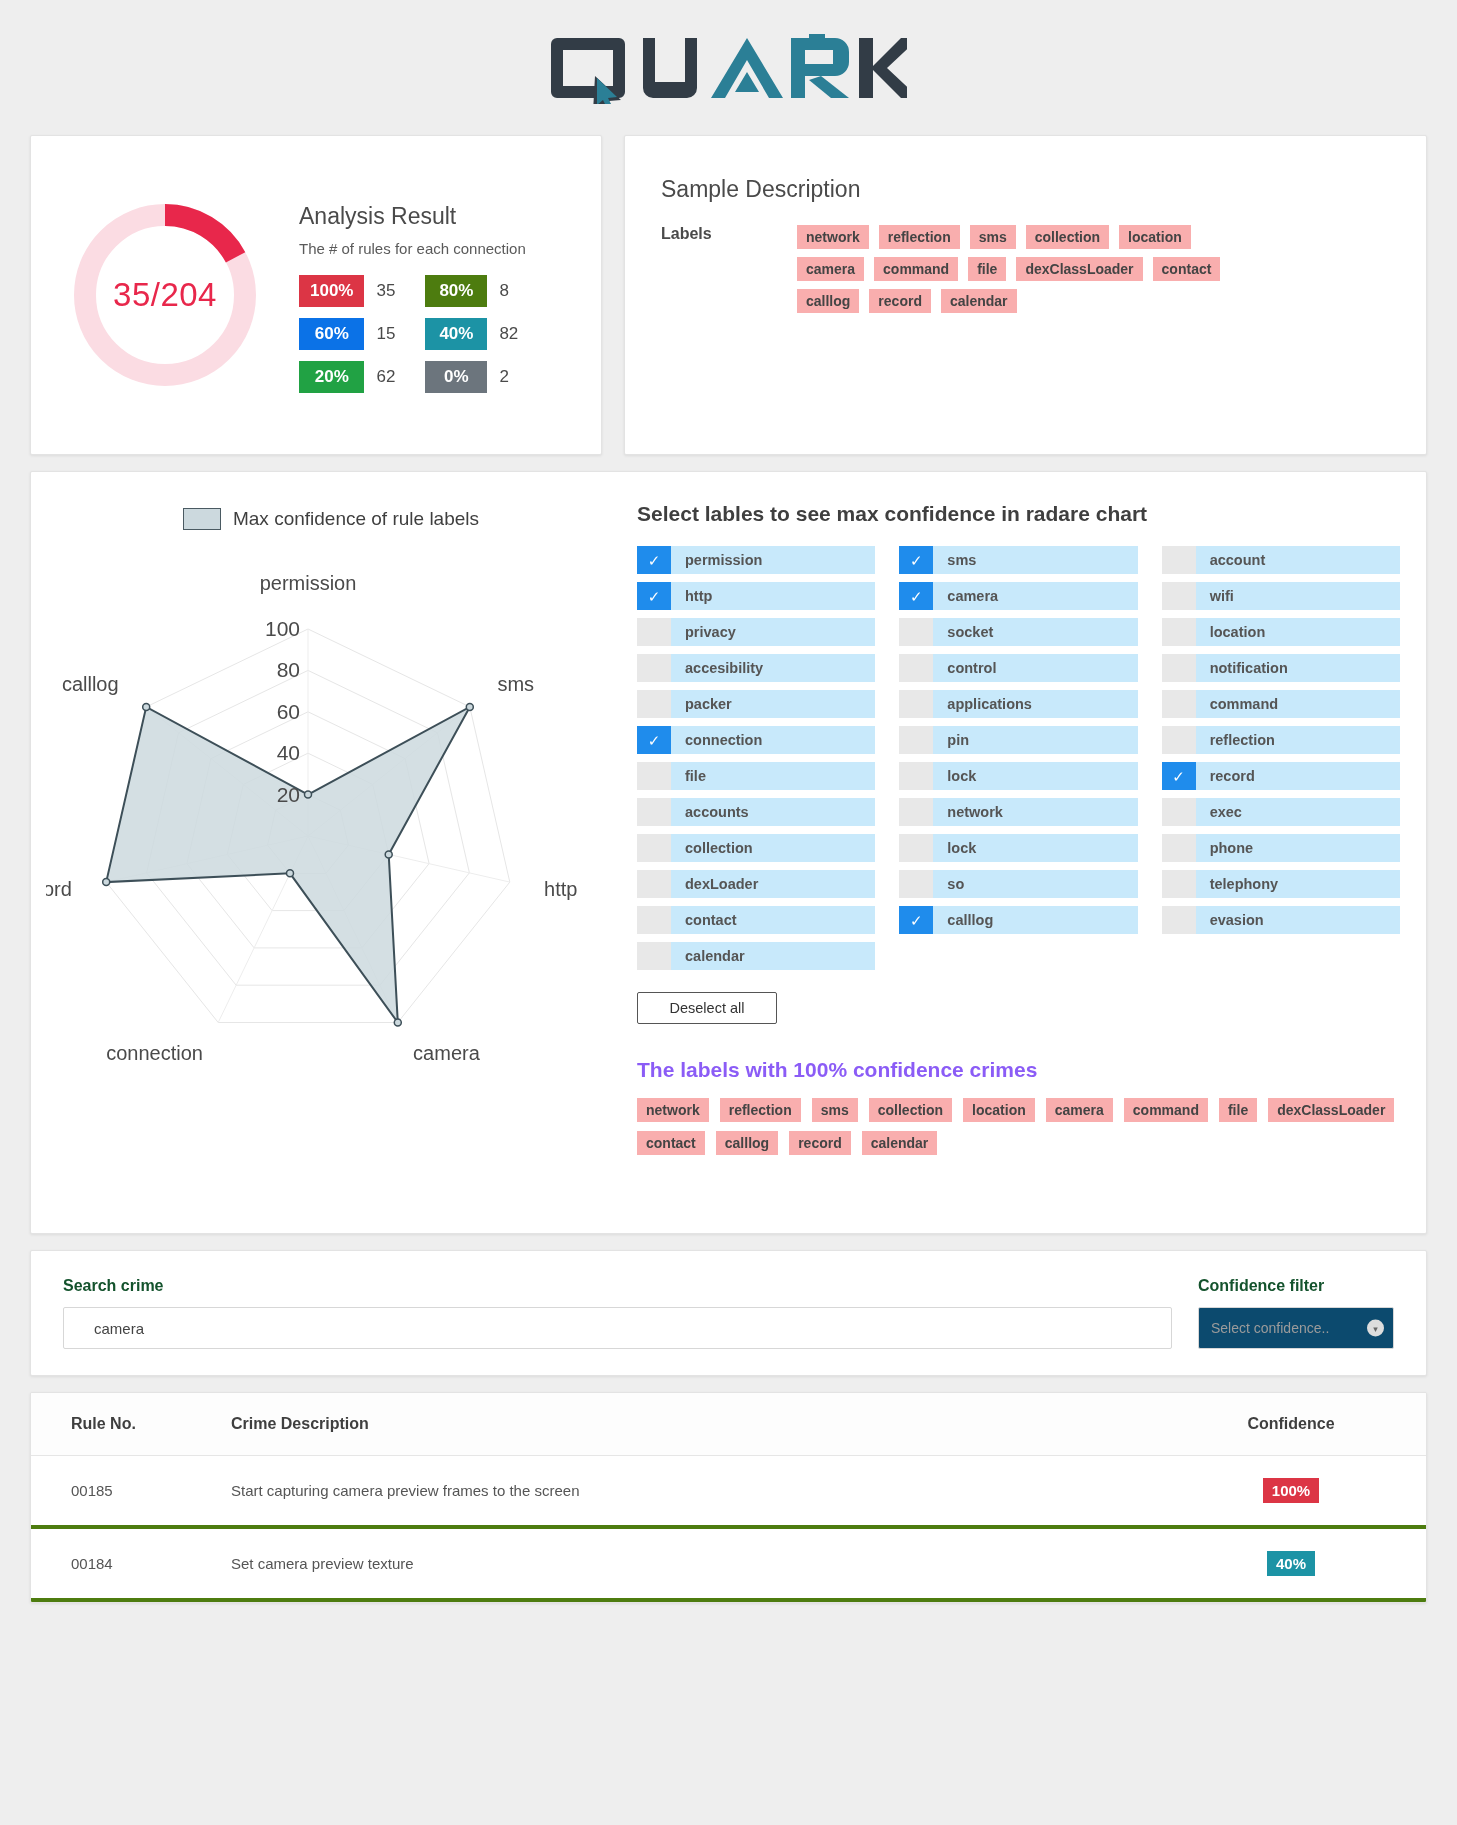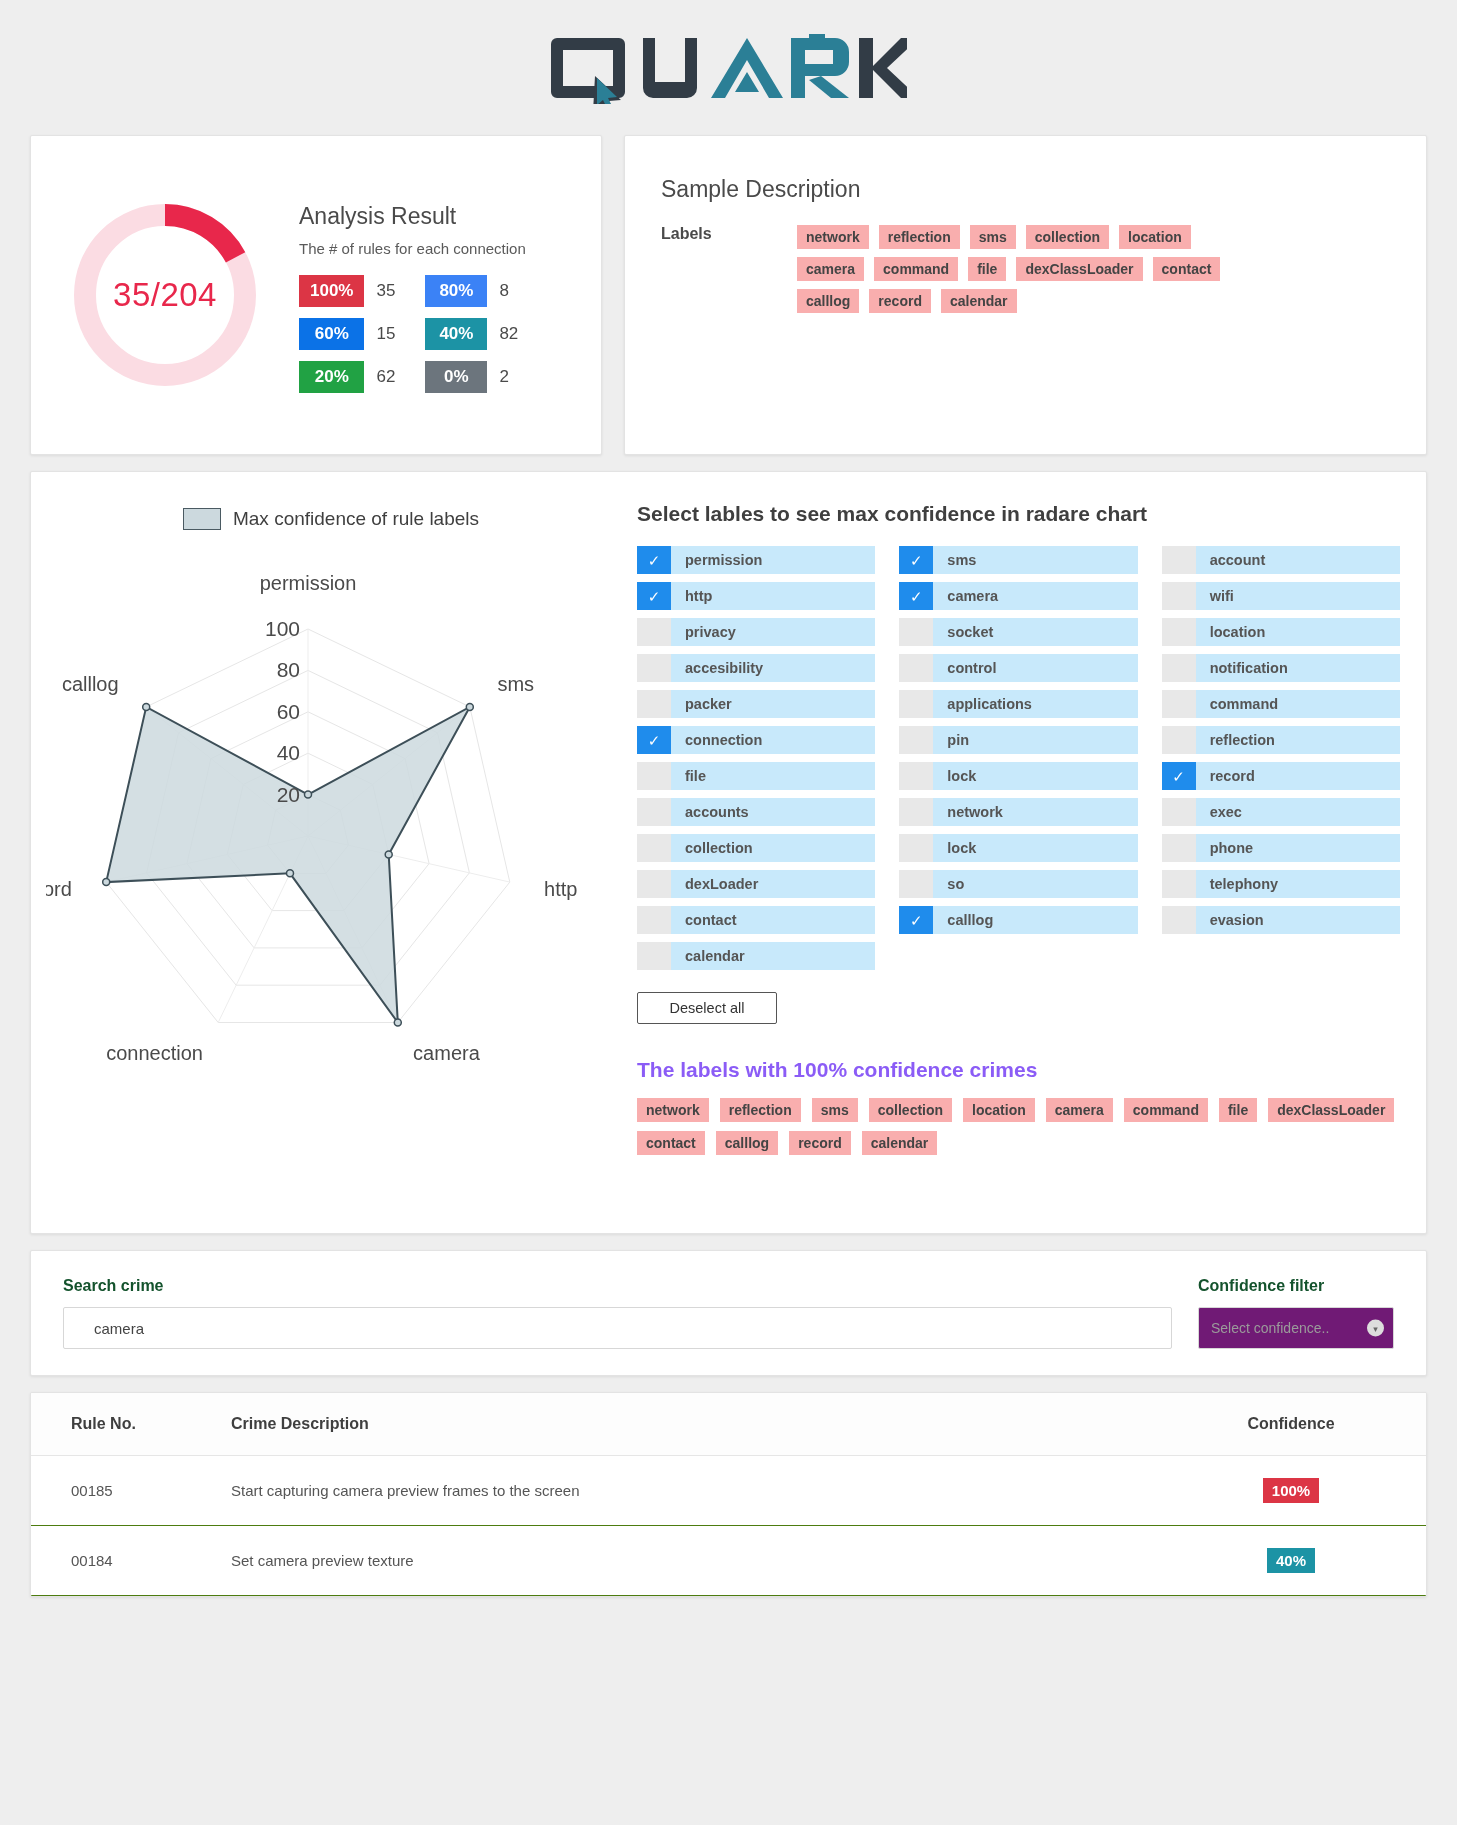--- a/index.html
+++ b/index.html
@@ -124,40 +124,40 @@
   .search-input {
     width: 100%; height: 42px; border:1px solid #d7d7d7; border-radius:2px;
     padding: 0 14px 0 30px; font-size: 15px; color:#444;
     font-family: inherit; background:#fff;
   }
   .filter-block { width: 196px; }
   .select-wrap { position:relative; }
   .conf-select {
     width: 100%; height: 42px; border:1px solid #d7d7d7; border-radius:2px;
     padding: 0 30px 0 12px; font-size: 14px; color:#9b9b9b;
-    font-family: inherit; background:#701a75; appearance:none; -webkit-appearance:none;
+    font-family: inherit; background:#0c4a6e; appearance:none; -webkit-appearance:none;
   }
   .sel-chev {
     position:absolute; right:10px; top:50%; transform:translateY(-50%);
     width:17px; height:17px; border-radius:50%; background:#ddd;
     display:flex; align-items:center; justify-content:center;
     font-size:9px; color:#666; pointer-events:none;
   }
 
   
   .card-table { margin: 16px 30px 0 30px; overflow:hidden; }
   table { width:100%; border-collapse: collapse; }
   th {
     text-align:left; font-size: 16px; color:#3f3f3f; font-weight:bold;
     padding: 22px 0 22px 0; border-bottom: 1px solid #e6e6e6;
     background:#fdfdfd;
   }
   td {
     font-size: 15px; color:#555; padding: 22px 0;
-    border-bottom: 1px solid #4d7c0f;
+    border-bottom: 4px solid #4d7c0f;
   }
   .col-no { width: 200px; padding-left: 40px !important; }
   .col-desc { }
   .col-conf { width: 270px; text-align:center; }
   .pill {
     display:inline-block; color:#fff; font-weight:bold; font-size:15px;
     padding: 4px 9px;
   }
 </style>
 </head>
@@ -198,21 +198,21 @@
           <div class="donut-label">35/204</div>
         </div>
       </div>
 
       <div class="analysis-right">
         <h2 class="h-title">Analysis Result</h2>
         <p class="h-sub">The # of rules for each connection</p>
         <div class="conf-grid" id="conf-grid">
             <span class="conf-chip" style="background: rgb(220, 53, 69);">100%</span>
             <span class="conf-count">35</span>
-            <span class="conf-chip" style="background: #3b82f6;">80%</span>
+            <span class="conf-chip" style="background: #4d7c0f;">80%</span>
             <span class="conf-count">8</span>
             <span class="conf-chip" style="background: rgb(11, 114, 231);">60%</span>
             <span class="conf-count">15</span>
             <span class="conf-chip" style="background: rgb(28, 147, 165);">40%</span>
             <span class="conf-count">82</span>
             <span class="conf-chip" style="background: rgb(33, 162, 68);">20%</span>
             <span class="conf-count">62</span>
             <span class="conf-chip" style="background: rgb(108, 117, 125);">0%</span>
             <span class="conf-count">2</span>
           </div>

